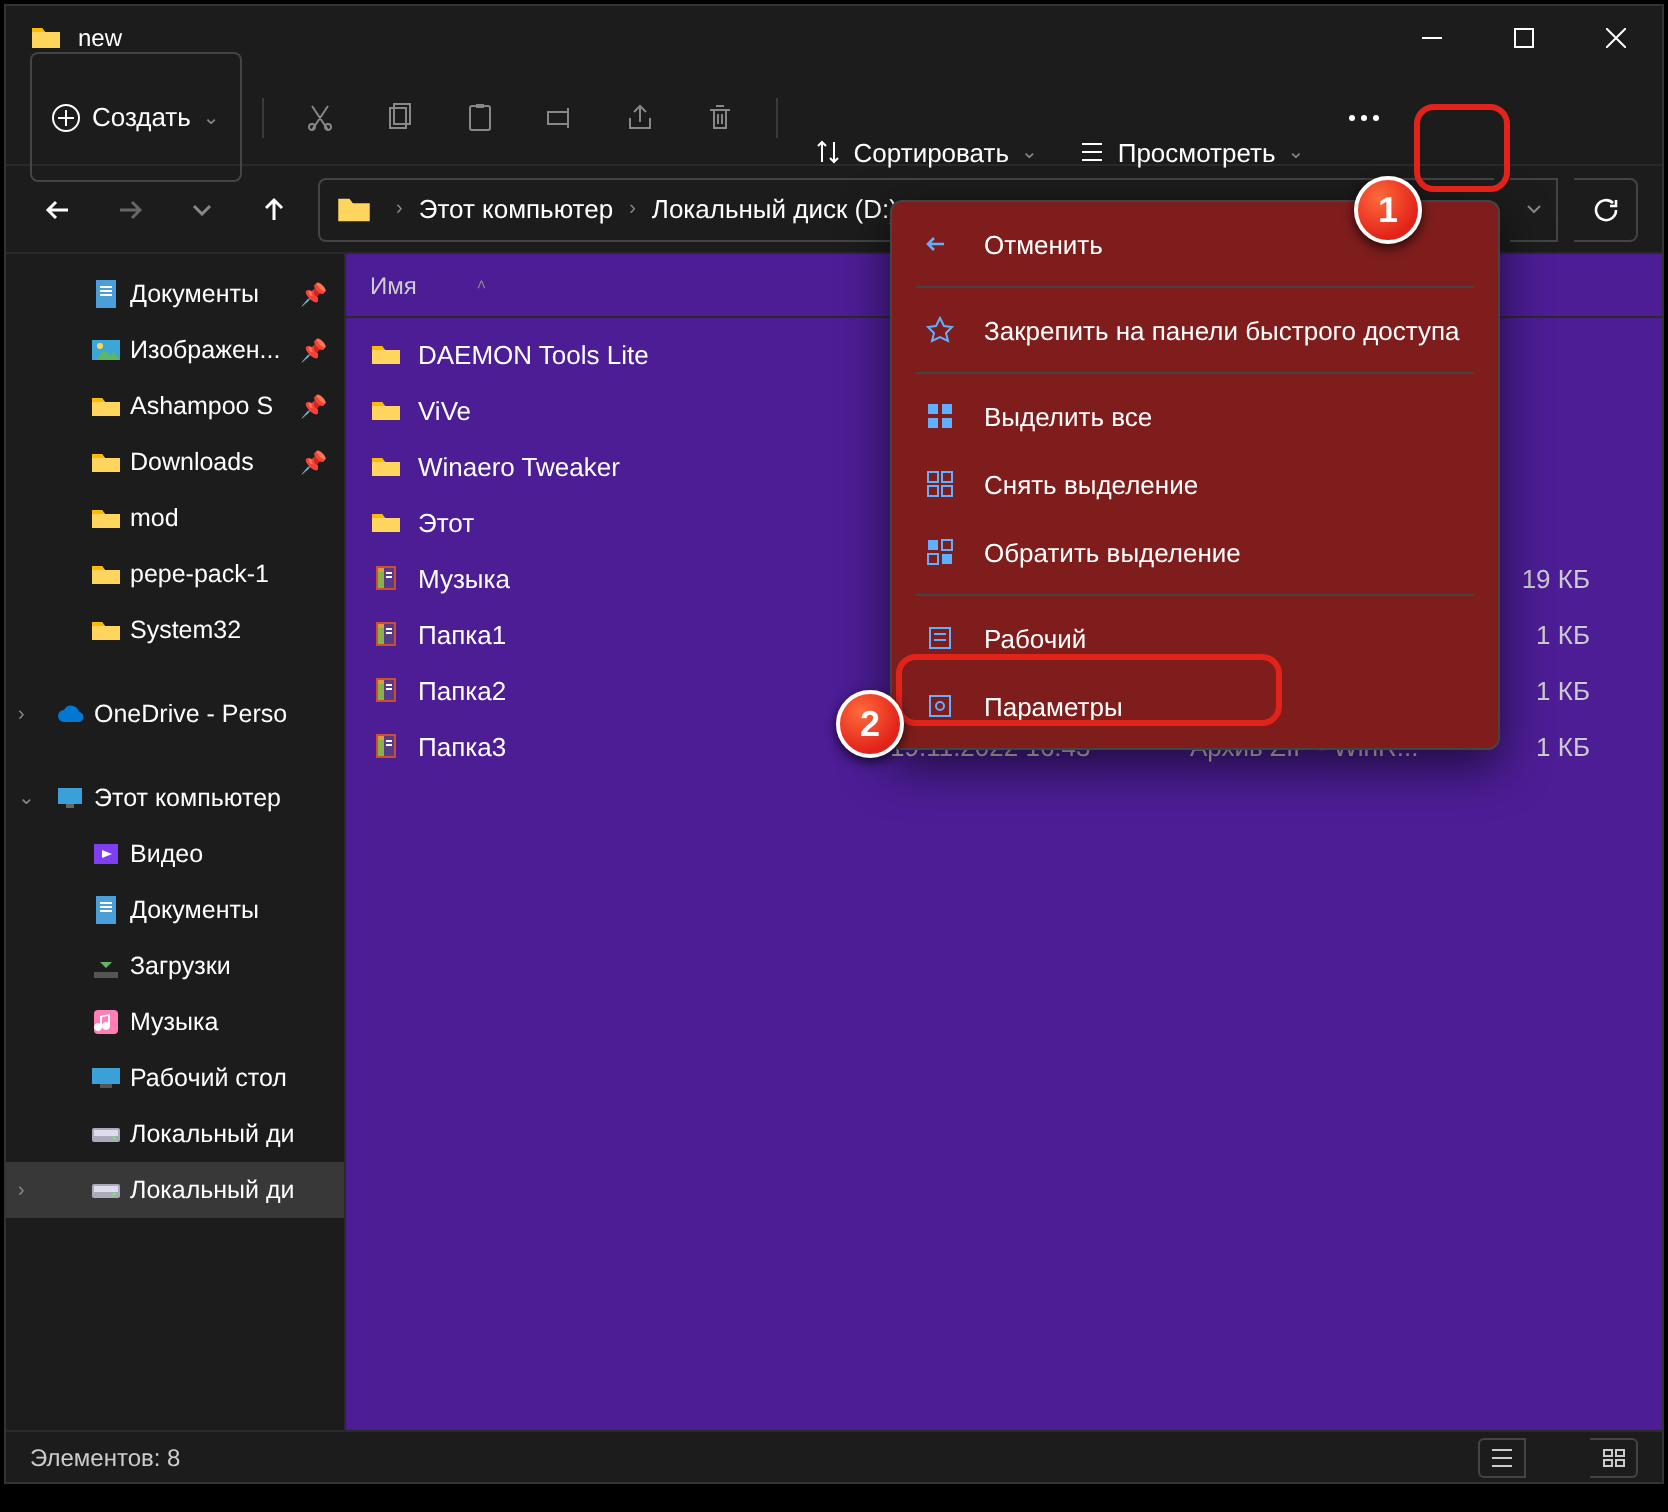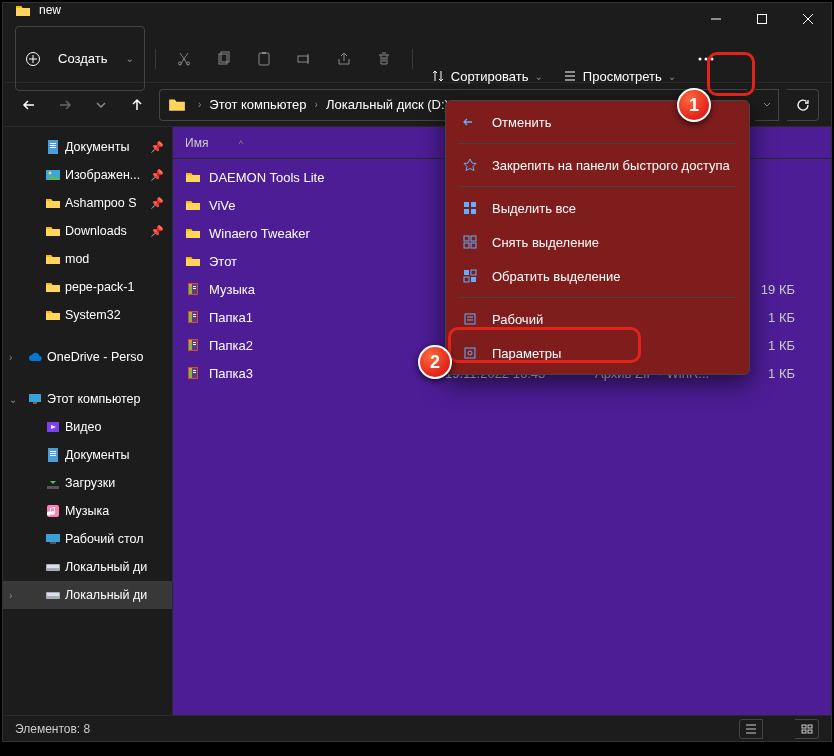--- a/index.html
+++ b/index.html
@@ -1,26 +1,26 @@
 <!DOCTYPE html>
 <html><head>
 <meta charset="utf-8">
 <style>
 * { margin: 0; padding: 0; box-sizing: border-box; font-family: 'Segoe UI', sans-serif; }
 body { background: #000; width: 834px; height: 756px; overflow: hidden; position: relative; }
 
 .window { position: absolute; top: 2px; left: 2px; width: 830px; height: 740px; background: #1c1c1c; border: 1px solid #333; display: flex; flex-direction: column; }
 
-.titlebar { height: 32px; display: flex; align-items: flex-start; padding: 0 0 0 12px; background: #1c1c1c; }
+.titlebar { height: 32px; display: flex; align-items: center; padding: 0 0 0 12px; background: #1c1c1c; }
 .titlebar .folder-icon { width: 16px; height: 16px; margin-right: 8px; }
 .titlebar .title { color: #fff; font-size: 12px; flex: 1; }
 .titlebar .win-btn { width: 46px; height: 32px; display: flex; align-items: center; justify-content: center; color: #fff; }
 
 .toolbar { height: 48px; display: flex; align-items: center; padding: 0 12px; gap: 4px; background: #1c1c1c; border-bottom: 1px solid #2a2a2a; }
-.new-btn { display: flex; align-items: center; gap: 18px; padding: 24px 10px; border: 1px solid #444; border-radius: 4px; color: #fff; font-size: 13px; }
+.new-btn { display: flex; align-items: center; gap: 6px; padding: 24px 10px; border: 1px solid #444; border-radius: 4px; color: #fff; font-size: 13px; }
 .tb-sep { width: 1px; height: 20px; background: #3a3a3a; margin: 0 6px; }
 .tb-icon { width: 36px; height: 36px; display: flex; align-items: center; justify-content: center; color: #888; border-radius: 4px; }
 .tb-btn { display: flex; align-items: center; gap: 6px; padding: 6px 8px; color: #fff; font-size: 13px; border-radius: 4px; margin-top: 35px; }
 .tb-spacer { flex: 1; }
 .more-btn { width: 36px; height: 36px; display: flex; align-items: center; justify-content: center; color: #fff; border-radius: 6px; }
 
 .navbar { height: 44px; display: flex; align-items: center; padding: 0 12px; gap: 8px; border-bottom: 1px solid #2a2a2a; }
 .nav-btn { width: 28px; height: 28px; display: flex; align-items: center; justify-content: center; color: #888; }
 .nav-btn.enabled { color: #fff; }
 .breadcrumb { flex: 1; height: 32px; border: 1px solid #444; border-right: none; border-radius: 4px 0 0 4px; display: flex; align-items: center; padding: 0 8px; gap: 4px; color: #fff; font-size: 13px; }

